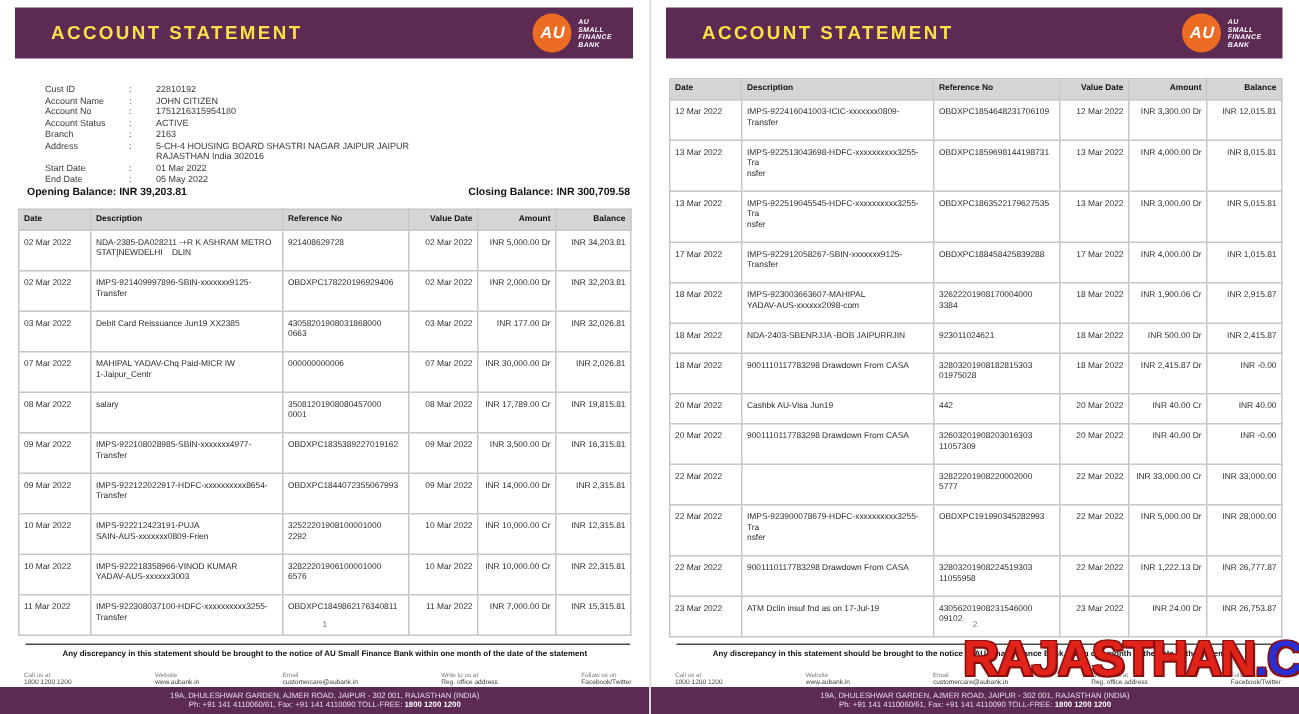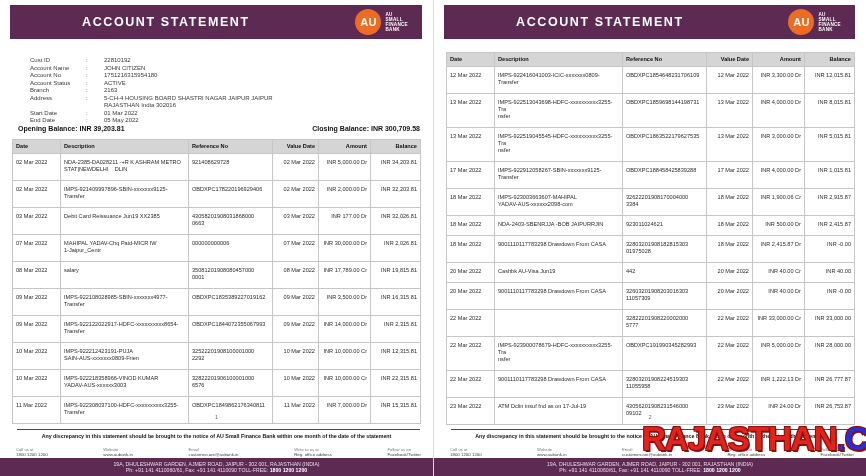--- a/index.html
+++ b/index.html
@@ -11,22 +11,22 @@
   *{box-sizing:border-box;margin:0;padding:0;}
   html,body{background:#ffffff;}
   body{font-family:"Liberation Sans","DejaVu Sans",sans-serif;color:#222;}
   .sheet{width:866px;height:476px;display:flex;overflow:hidden;background:#fff;position:relative;}
   .page{position:relative;width:433px;height:476px;background:#fff;flex:0 0 433px;}
   .page--2{border-left:1px solid #dcdcdc;}
 
   
   .banner{position:absolute;top:5px;left:10px;right:11px;height:34px;background:var(--purple);
           display:flex;align-items:center;justify-content:space-between;padding:0 8px 0 24px;}
-  .banner-title{color:#ffffff;font-size:12.5px;font-weight:bold;letter-spacing:1.6px;margin-left:48px;}
-  .logo{display:flex;align-items:center;margin-right:6px;}
+  .banner-title{color:#fde047;font-size:12.5px;font-weight:bold;letter-spacing:1.6px;}
+  .logo{display:flex;align-items:center;margin-right:6px;font-style:italic;}
   .logo-circle{width:26px;height:26px;border-radius:50%;background:var(--orange);
                display:flex;align-items:center;justify-content:center;
                color:#fff;font-weight:bold;font-size:11px;letter-spacing:.3px;}
   .logo-text{color:#fff;font-size:4.6px;font-weight:bold;line-height:5.2px;margin-left:4px;letter-spacing:.3px;}
 
   
   .details{position:absolute;top:57px;left:30px;right:12px;font-size:6px;line-height:7.5px;color:#3a3a3a;}
   .drow{display:flex;align-items:flex-start;}
   .dlabel{width:56px;flex:0 0 56px;}
   .dcolon{width:18px;flex:0 0 18px;text-align:left;}

